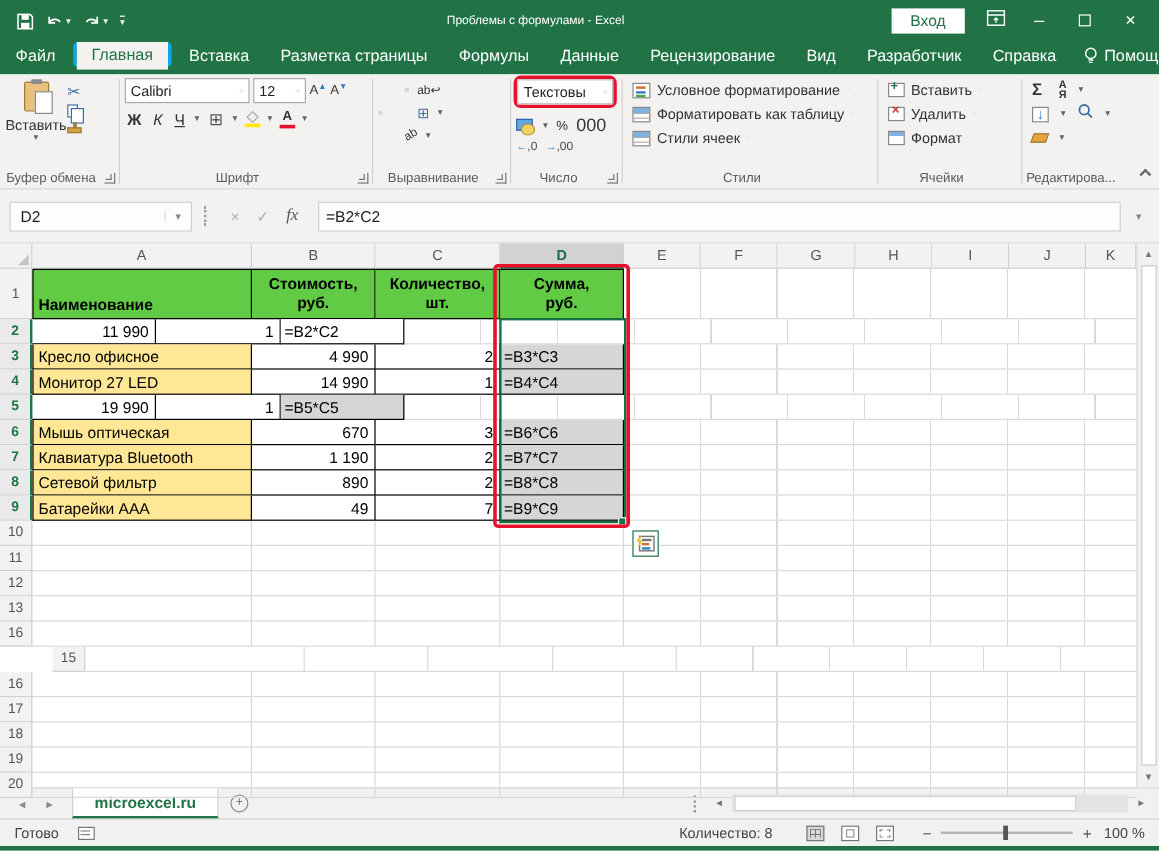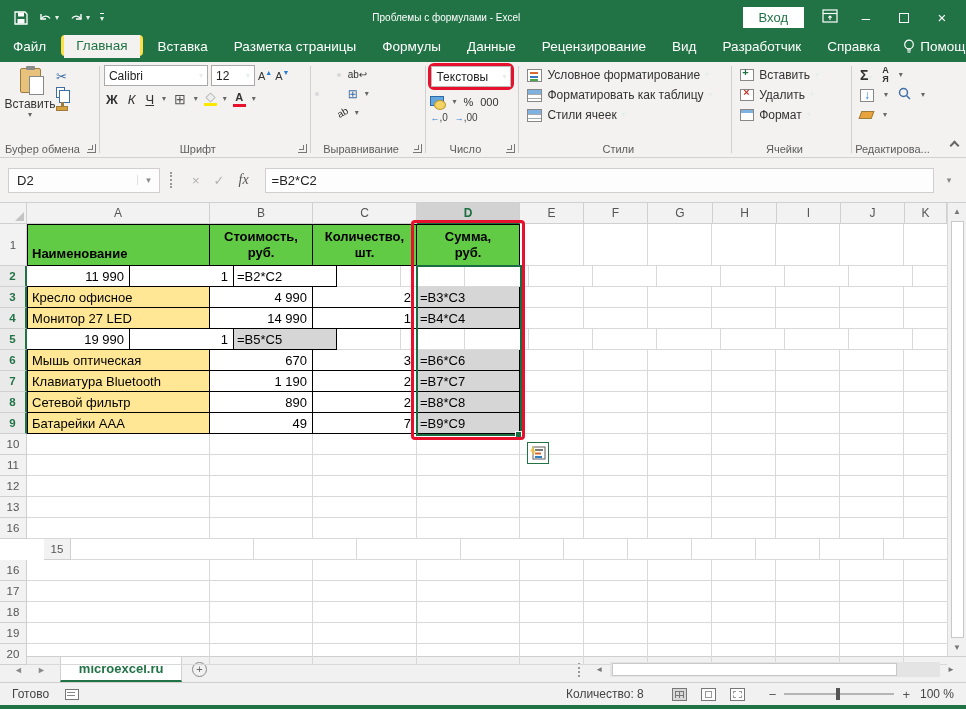--- a/index.html
+++ b/index.html
@@ -12,21 +12,21 @@
   .chev { font-size:8px; line-height:1; color:#e4efe8; }
   .win-title { flex:1; text-align:center; font-size:10px; color:#fff; }
   .title-right { display:flex; align-items:center; gap:18px; padding-right:14px; }
   .signin { background:#fff; color:#217346; font-size:13px; padding:3px 16px; border:none; cursor:pointer; }
   .winbtn { color:#fff; font-size:15px; width:20px; text-align:center; cursor:pointer; }
   .maxbox { width:10px; height:10px; border:1px solid #fff; display:inline-block; }
 
   
   .tabrow { height:27px; background:#217346; display:flex; align-items:flex-start; color:#fff; font-size:13.5px; }
   .tab { padding:4px 13px 6px; cursor:pointer; white-space:nowrap; }
-  .tab-active-wrap { border:3px solid #fde047; border-radius:4px; margin:0 2px; }
+  .tab-active-wrap { border:3px solid #0ea5e9; border-radius:4px; margin:0 2px; }
   .tab.active { background:#f3f2f1; color:#217346; padding:3px 12px 5px; }
   .tabrow .spacer { flex:1; }
   .tab-ico { display:flex; align-items:center; gap:5px; padding:4px 10px 6px; cursor:pointer; }
 
   
   .ribbon { height:96px; background:#f3f2f1; border-bottom:1px solid #d2d0ce; display:flex; }
   .rgroup { position:relative; display:flex; flex-direction:column; padding:3px 4px 0; }
   .rgroup .glabel { position:absolute; bottom:2px; left:0; right:14px; text-align:center; font-size:11px; color:#5c5c5c; white-space:nowrap; }
   .lnch { position:absolute; bottom:4px; right:3px; width:9px; height:9px; border-right:1px solid #777; border-bottom:1px solid #777; cursor:pointer; }
   .lnch::after { content:''; position:absolute; right:2px; bottom:2px; width:4px; height:4px; border-right:1px solid #777; border-bottom:1px solid #777; }
@@ -330,21 +330,21 @@
     <span class="redbox-combo">
       <span class="combo" style="width:80px;border-color:#bbb;">
           <span>Текстовы</span>
           <span class="chev">▾</span>
         </span>
     </span>
     <div class="numrow">
       <span class="ic-money"></span>
       <span class="chev" style="color:#666">▾</span>
       <span>%</span>
-      <span style="font-size:11px;">000</span>
+      <span style="font-size:15px;">000</span>
     </div>
     <div class="numrow">
       <span class="decico"><span class="arr">←</span><span>,0</span></span>
       <span class="decico"><span class="arr">→</span><span>,00</span></span>
     </div>
     <span class="glabel">Число</span>
     <span class="lnch"></span>
   </div>
   <div class="gdiv"></div>
 

